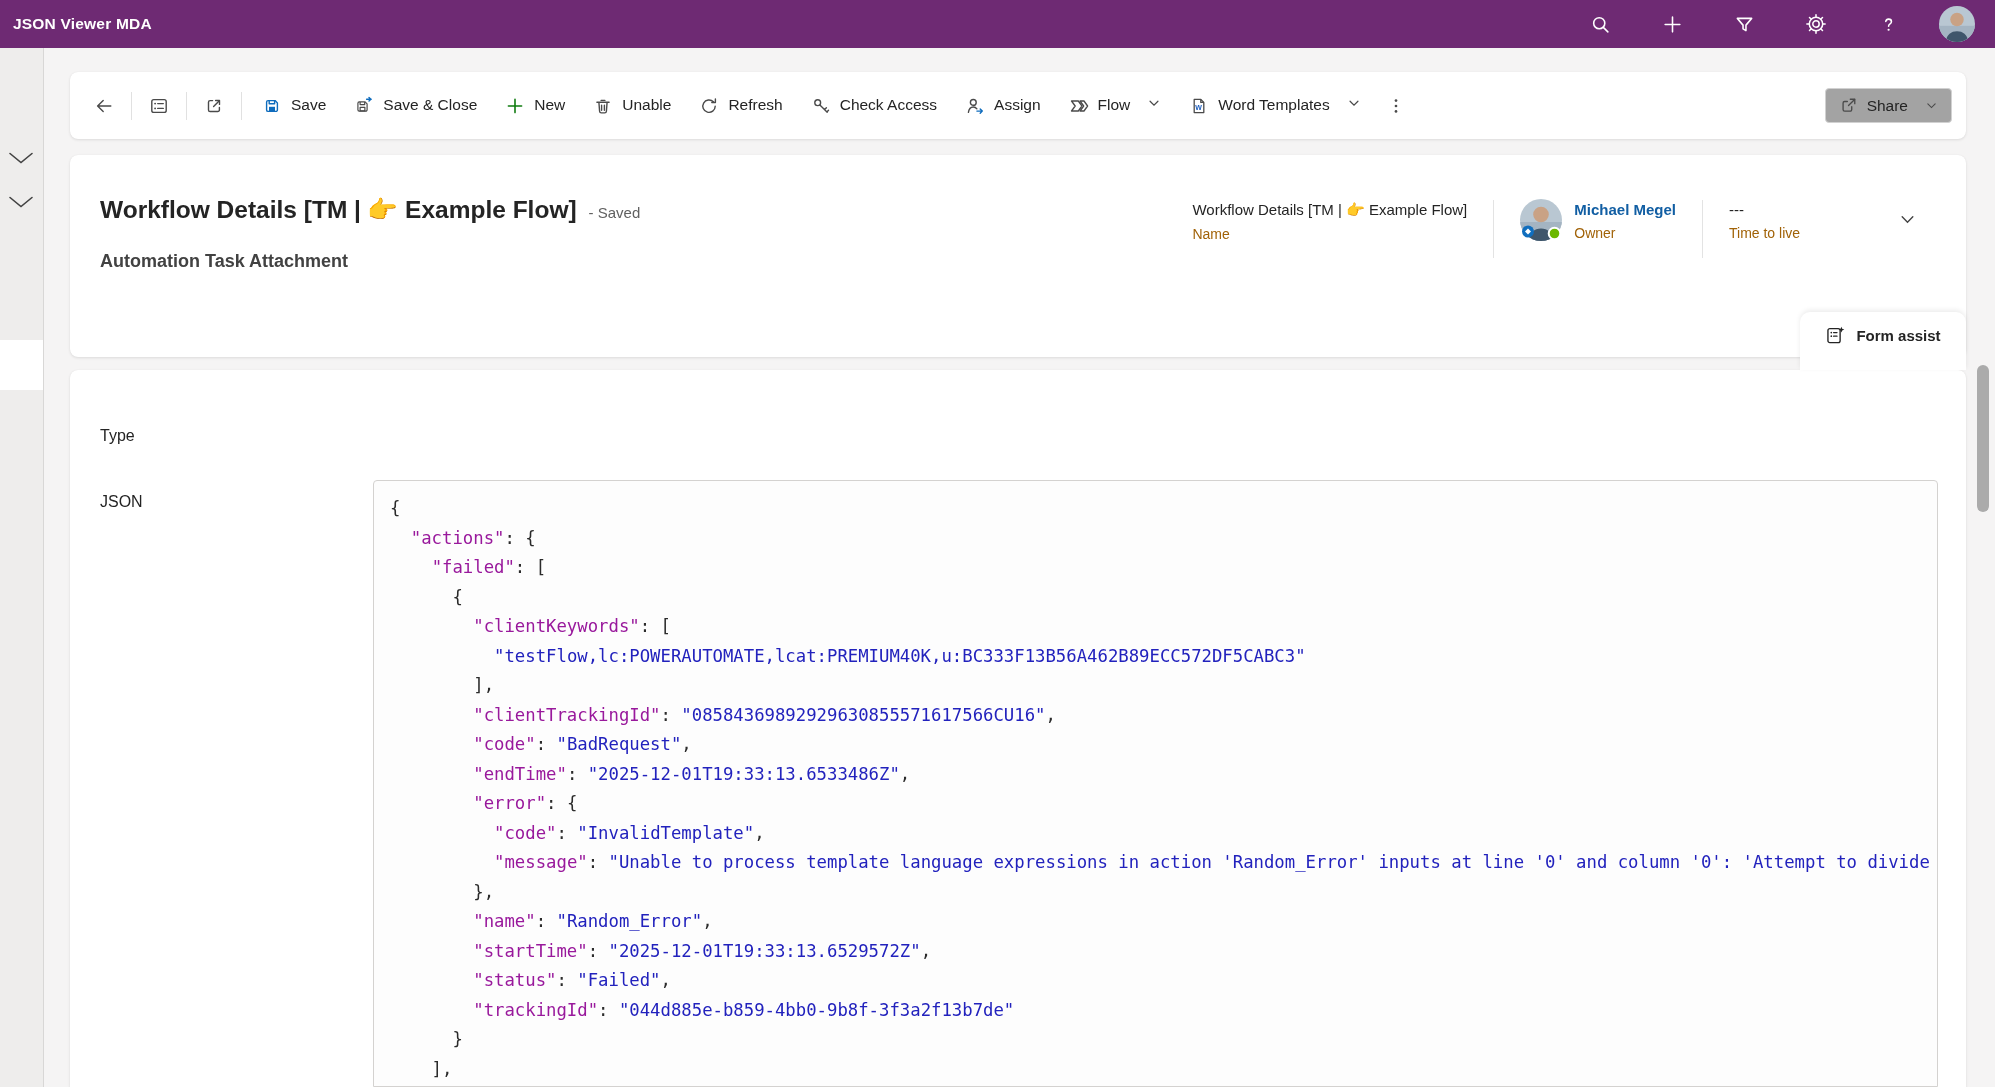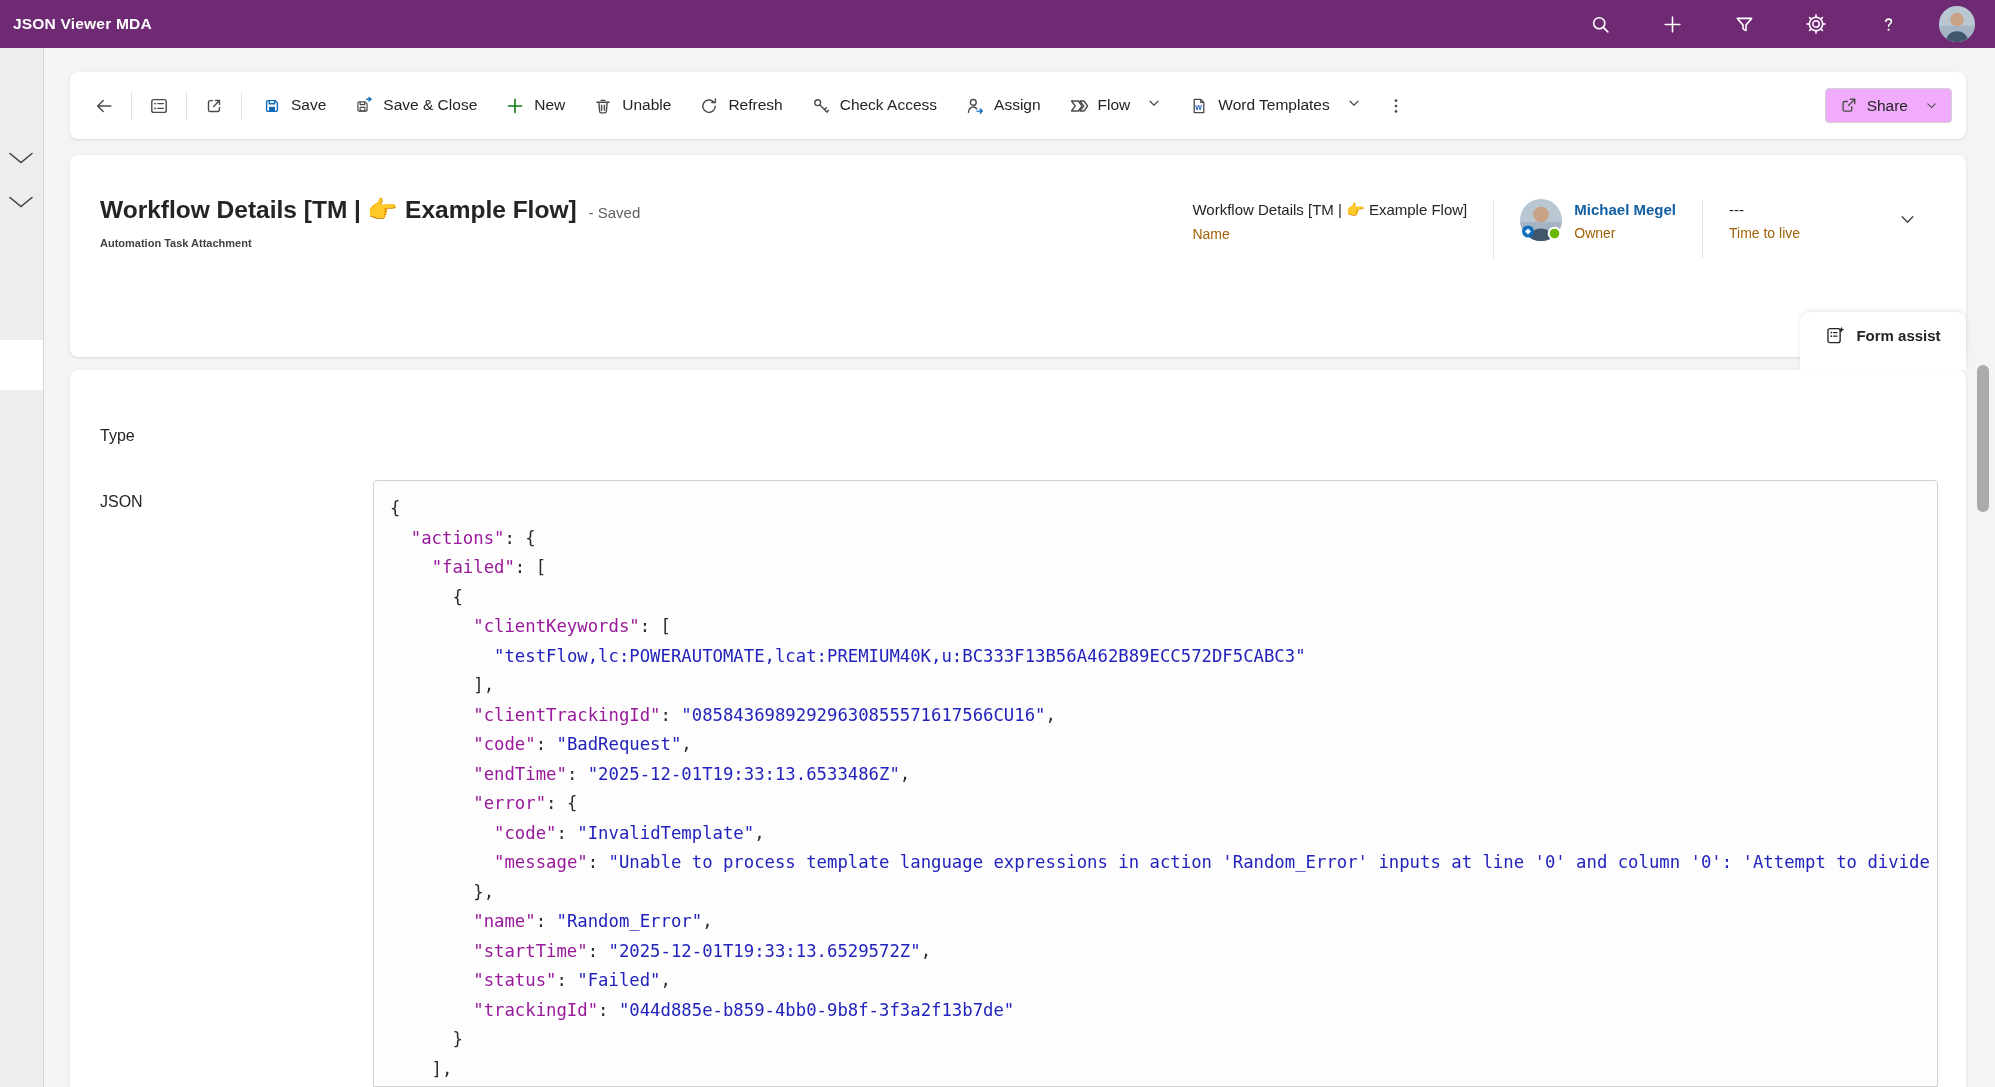--- a/index.html
+++ b/index.html
@@ -35,29 +35,29 @@
   .cmd-icon-btn{width:40px;height:40px;display:flex;align-items:center;justify-content:center;
                 border:none;background:none;padding:0;color:#4a4a4a;border-radius:4px}
   .cmd-btn{display:flex;align-items:flex-start;gap:9px;padding:9px 13px;font-size:15.5px;
            border:none;background:none;color:#242424;border-radius:4px;white-space:nowrap}
   .cmd-ic{color:#4a4a4a;display:flex}
   .cmd-ic.blue{color:#0f6cbd}
   .cmd-ic.green{color:#0f7b0f}
   .cmd-divider{width:1px;height:28px;background:#e1e1e1;margin:0 5px;flex:none}
   .btn-chev{color:#4a4a4a;margin-left:8px;display:flex}
   .share-btn{margin-left:auto;display:flex;align-items:center;gap:9px;padding:7px 13px;
-             font-size:15.5px;border:1px solid #d1d1d1;border-radius:4px;background:#f0abfc;color:#242424}
+             font-size:15.5px;border:1px solid #d1d1d1;border-radius:4px;background:#a3a3a3;color:#242424}
 
   
   .headercard{left:70px;top:155px;width:1896px;height:202px;z-index:3}
   .title-block{position:absolute;left:30px;top:40px}
   .title-line{display:flex;align-items:baseline;gap:12px}
   .rec-title{margin:0;font-size:24.5px;font-weight:700;color:#242424;white-space:nowrap}
   .save-status{font-size:15px;color:#616161;white-space:nowrap}
-  .entity{margin-top:13px;font-size:11px;font-weight:600;color:#424242}
+  .entity{margin-top:27px;font-size:18px;font-weight:600;color:#424242}
   .summary{position:absolute;right:46px;top:44px;display:flex;align-items:flex-start}
   .sum-col{display:flex;flex-direction:column;gap:7px;padding:2px 26px 0}
   .sum-value{font-size:15px;color:#242424;white-space:nowrap}
   .sum-label{font-size:14px;color:#a16207}
   .owner-col{display:flex;align-items:center;gap:12px;padding:0 26px}
   .owner-link{color:#115ea3;font-weight:700;font-size:15px;text-decoration:none}
   .vdiv{width:1px;background:#e3e3e3;height:58px;margin-top:1px;flex:none}
   .sum-chevron{margin-left:20px;margin-top:8px;color:#424242;background:none;border:none;padding:4px}
   .tabs{position:absolute;left:43px;bottom:0;display:flex;gap:44px}
   .tab{position:relative;padding:0 2px 30px;font-size:15.5px;color:#424242;background:none;

